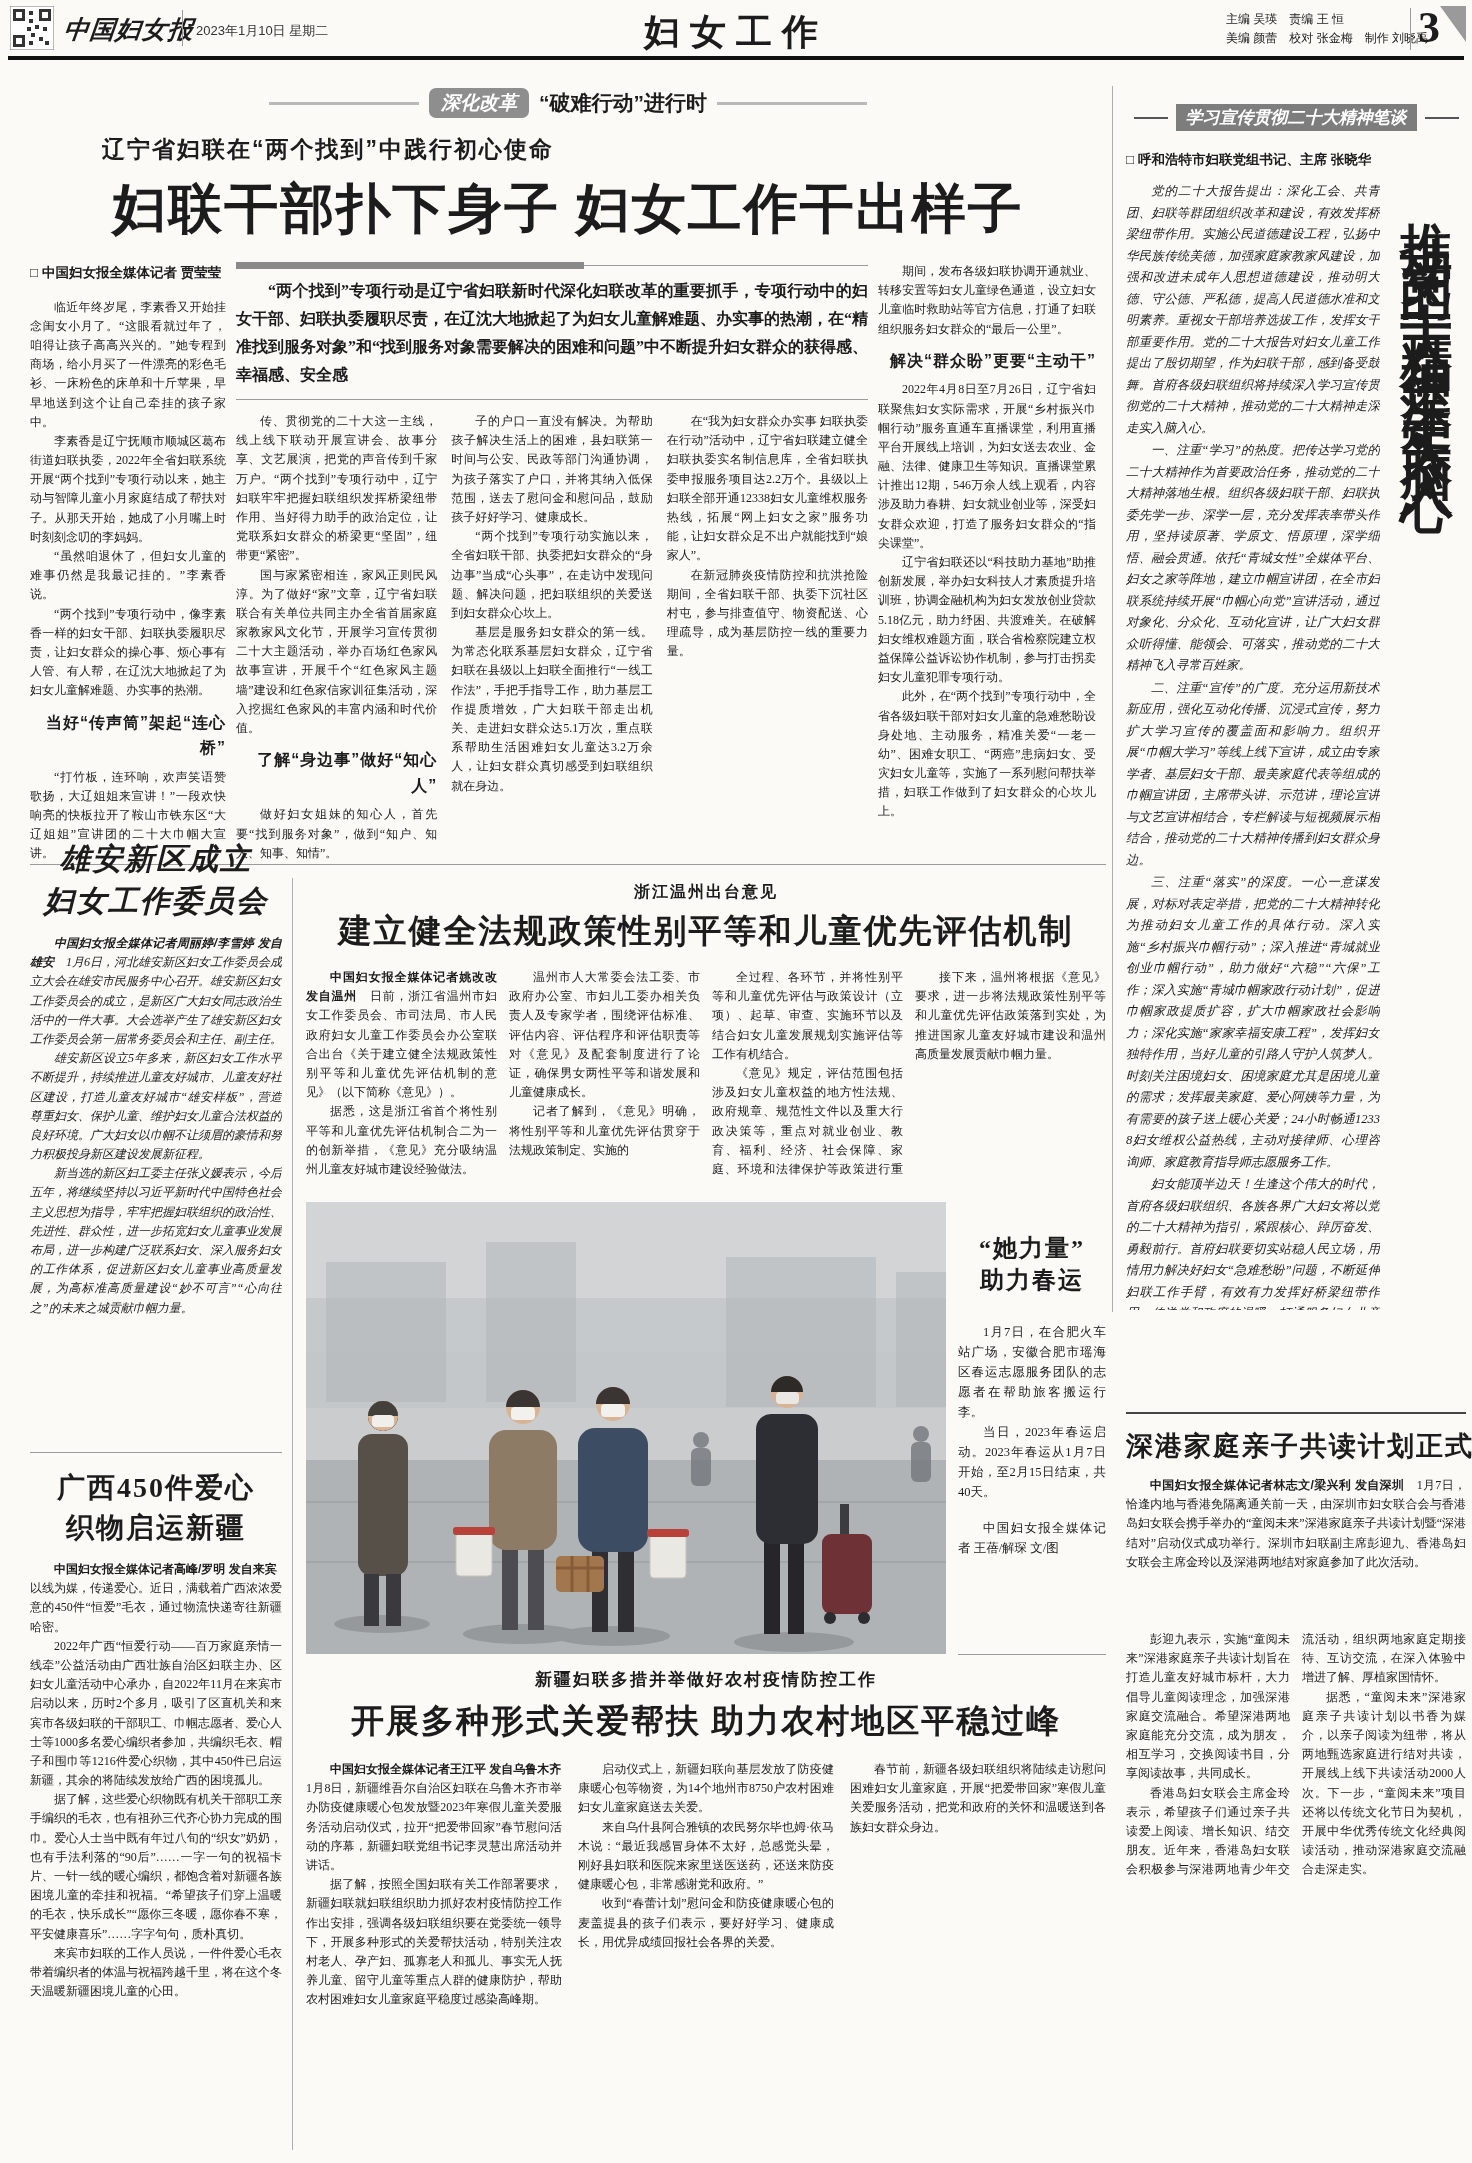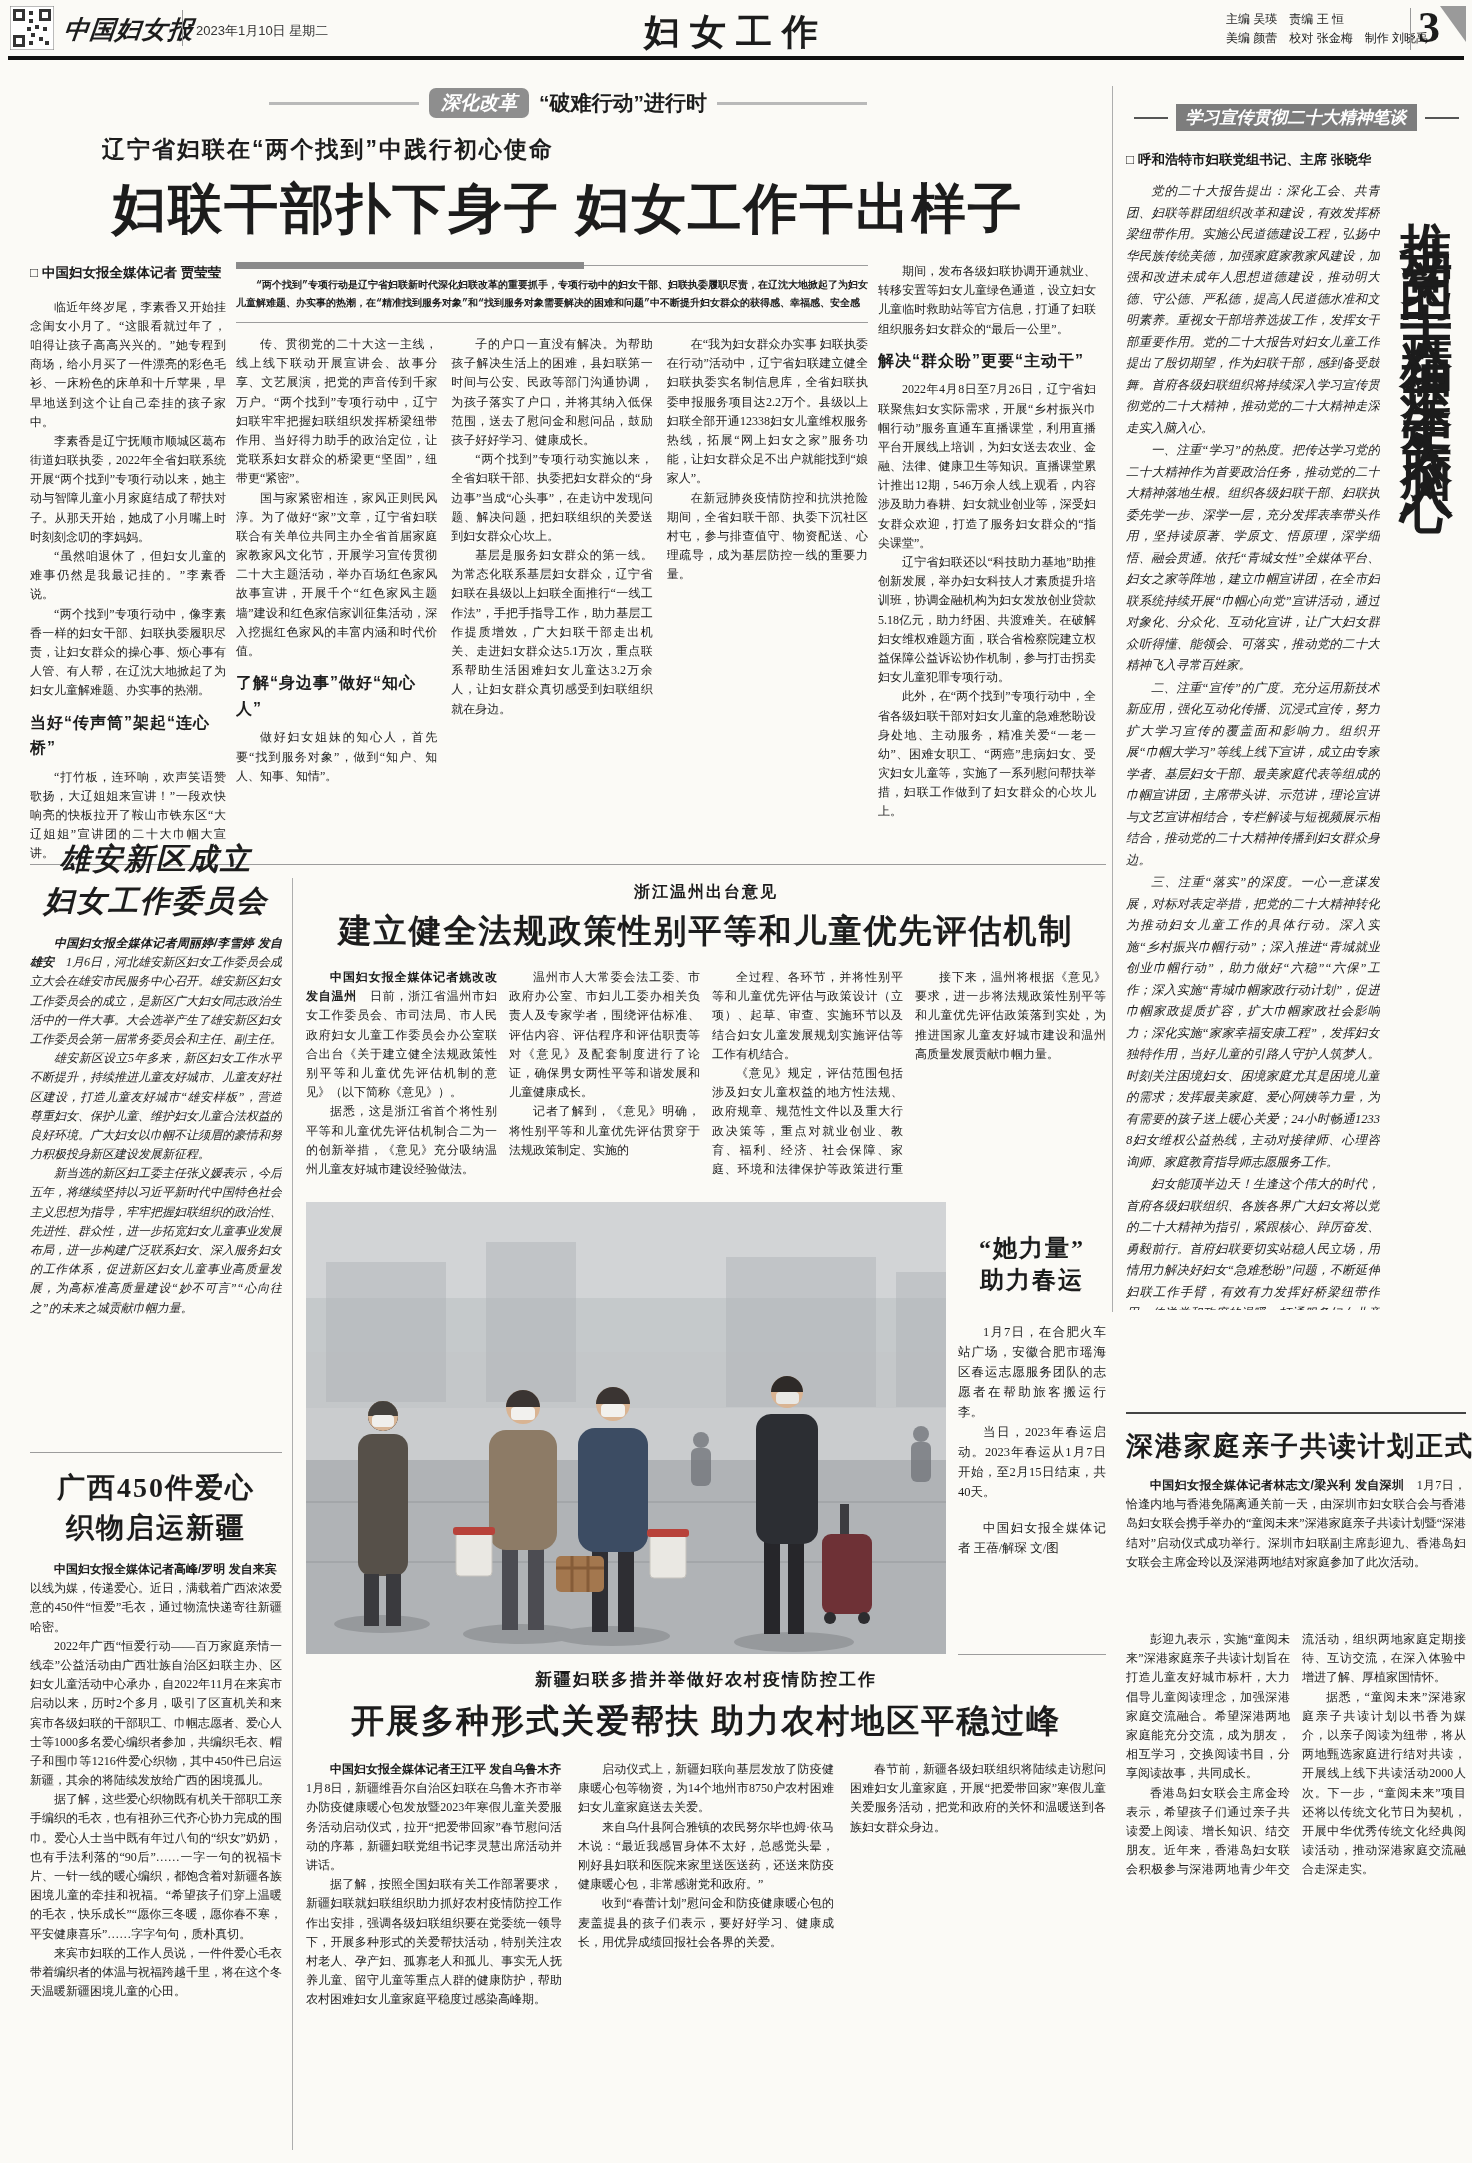--- a/index.html
+++ b/index.html
@@ -4,21 +4,21 @@
 <style>
   html,body{margin:0;padding:0;background:#dddbd6;}
   .page{position:relative;width:1472px;height:2163px;background:#fbfaf6;overflow:hidden;
         font-family:"Liberation Serif","DejaVu Serif",serif;color:#1c1c1c;}
   .abs{position:absolute;}
   .sans{font-family:"Liberation Sans","DejaVu Sans",sans-serif;}
   p{margin:0;text-indent:2em;text-align:justify;word-break:break-all;}
   b{font-family:"Liberation Sans","DejaVu Sans",sans-serif;font-weight:bold;}
   .bodytxt{font-size:12px;line-height:1.6;}
   .sub{font-family:"Liberation Sans","DejaVu Sans",sans-serif;font-size:16px;font-weight:bold;
-       text-align:left;margin:9px 0 7px;letter-spacing:1px;}
+       text-align:right;margin:9px 0 7px;letter-spacing:1px;}
   
   .hdr-rule{background:#111;height:4px;left:8px;right:8px;top:56px;}
   .masthead{font-style:italic;font-weight:900;font-size:25px;letter-spacing:1px;transform:skewX(-6deg);}
   .vline{width:1px;background:#999;}
   .date{font-size:13px;color:#333;}
   .section-title{font-weight:900;font-size:36px;letter-spacing:10px;text-align:center;width:100%;}
   .staff{font-size:12px;line-height:1.6;color:#222;}
   .pnum{font-weight:900;font-size:44px;line-height:1;}
   .ptri{width:0;height:0;border-top:36px solid #9a9a9a;border-left:26px solid transparent;}
   
@@ -27,21 +27,21 @@
   .kick-box{background:#8e8e8e;color:#fff;font-weight:bold;font-size:19px;padding:2px 12px;font-style:italic;border-radius:7px;}
   .kick-txt{font-weight:bold;font-size:21px;}
   .overline{font-weight:bold;font-size:23px;margin:16px 0 0 72px;letter-spacing:2px;}
   .headline{font-weight:900;font-size:54px;letter-spacing:2px;text-align:center;margin-top:8px;white-space:nowrap;}
   .main-cols{display:flex;gap:10px;margin-top:16px;height:600px;overflow:hidden;}
   .byline{font-family:"Liberation Sans","DejaVu Sans",sans-serif;font-weight:bold;font-size:13.5px;margin-bottom:14px;}
   .lede-wrap{margin-bottom:12px;border-bottom:1px solid #9c9c9c;padding-bottom:10px;}
   .lede-top{display:flex;align-items:center;margin-bottom:8px;}
   .lede-top .bar{height:7px;background:#8a8a8a;width:55%;}
   .lede-top .thin{height:1px;background:#9c9c9c;flex:1;}
-  .lede{font-size:10px;font-weight:bold;line-height:1.75;font-family:Liberation Mono, monospace;}
+  .lede{font-size:16px;font-weight:bold;line-height:1.75;}
   .c{overflow:hidden;}
   .midcols{display:flex;gap:14px;height:452px;overflow:hidden;}
   
   .bk{display:flex;align-items:center;justify-content:center;gap:8px;margin-top:18px;}
   .bk .dash{width:34px;height:2px;background:#555;}
   .bk-box{background:#7d7d7d;color:#fff;font-weight:bold;font-size:17px;font-style:italic;padding:2px 10px;white-space:nowrap;}
   .bitan-by{font-family:Liberation Sans, sans-serif;font-weight:bold;font-size:13.5px;margin:20px 0 12px;}
   .kai{font-size:12.5px;line-height:1.72;}
   .kai p{font-style:italic;margin-bottom:1px;}
   .vhead{writing-mode:vertical-rl;font-weight:900;font-size:52px;letter-spacing:16px;line-height:1.15;white-space:nowrap;}

